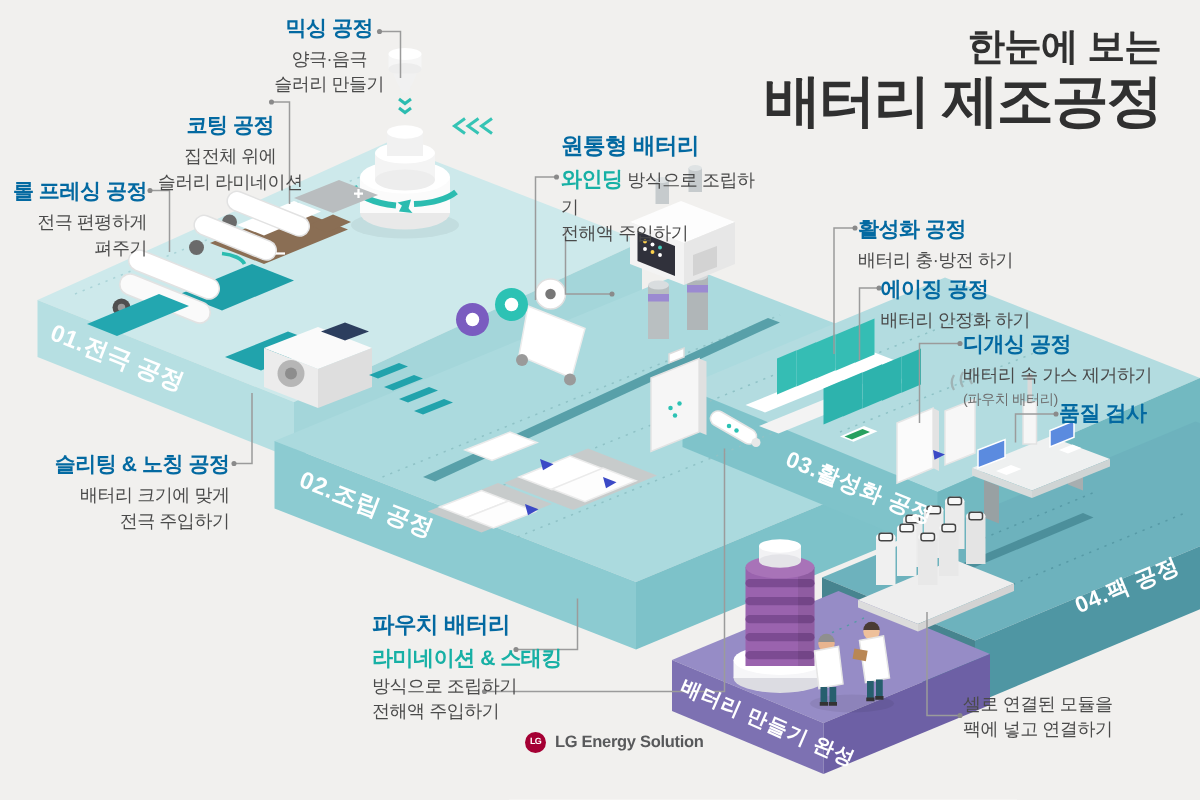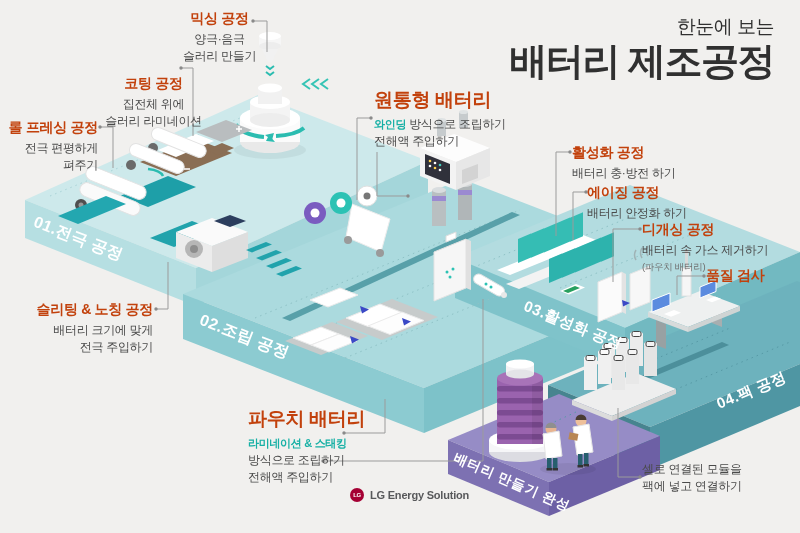--- a/index.html
+++ b/index.html
@@ -5,31 +5,31 @@
   html,body{margin:0;padding:0;}
   .stage{
     position:relative;width:800px;height:533px;overflow:hidden;
     background:#f1f0ee;
     font-family:"Liberation Sans","DejaVu Sans",sans-serif;
   }
   .stage *{box-sizing:border-box;}
   .scene{position:absolute;left:0;top:0;}
   
   .title-block{position:absolute;right:26px;top:14px;text-align:right;color:#303030;}
-  .title-eyebrow{font-size:19px;font-weight:400;letter-spacing:-0.5px;}
+  .title-eyebrow{font-size:25px;font-weight:700;letter-spacing:-0.5px;}
   .title-main{font-size:38px;font-weight:900;letter-spacing:-1.5px;line-height:1.05;margin-top:2px;}
   
   .callout{position:absolute;line-height:1.42;}
   .callout.center{text-align:center;}
   .callout.right{text-align:right;}
-  .c-title{font-size:14px;font-weight:800;color:#c2410c;letter-spacing:-0.3px;margin-bottom:2px;}
-  .c-title.big{font-size:19px;}
+  .c-title{font-size:14px;font-weight:800;color:#0369a1;letter-spacing:-0.3px;margin-bottom:2px;}
+  .c-title.big{font-size:15px;}
   .c-line{font-size:12px;color:#4a4a4a;letter-spacing:-0.3px;}
   .c-note{font-size:9.5px;color:#6e6e6e;letter-spacing:-0.3px;margin-top:1px;}
-  .hl{color:#17b0a5;font-weight:800;font-size:11px;}
+  .hl{color:#17b0a5;font-weight:800;font-size:14px;}
   
   .plab{position:absolute;color:#ffffff;font-weight:800;white-space:nowrap;letter-spacing:0.5px;transform-origin:left top;}
   .plab.s1{left:38px;top:212px;font-size:16px;transform:rotate(21.5deg);}
   .plab.s2{left:204px;top:310px;font-size:16px;transform:rotate(21.3deg);}
   .plab.s3{left:528px;top:297px;font-size:15px;transform:rotate(22deg);}
   .plab.s4{left:714px;top:396px;font-size:15px;transform:rotate(-22.5deg);}
   .plab.done{left:458px;top:449px;font-size:13.5px;transform:rotate(23.5deg);letter-spacing:1px;}
   
   .logo{position:absolute;left:350px;top:488px;display:flex;align-items:center;gap:6px;}
   .logo-mark{width:14px;height:14px;border-radius:50%;background:#a50034;color:#fff;

